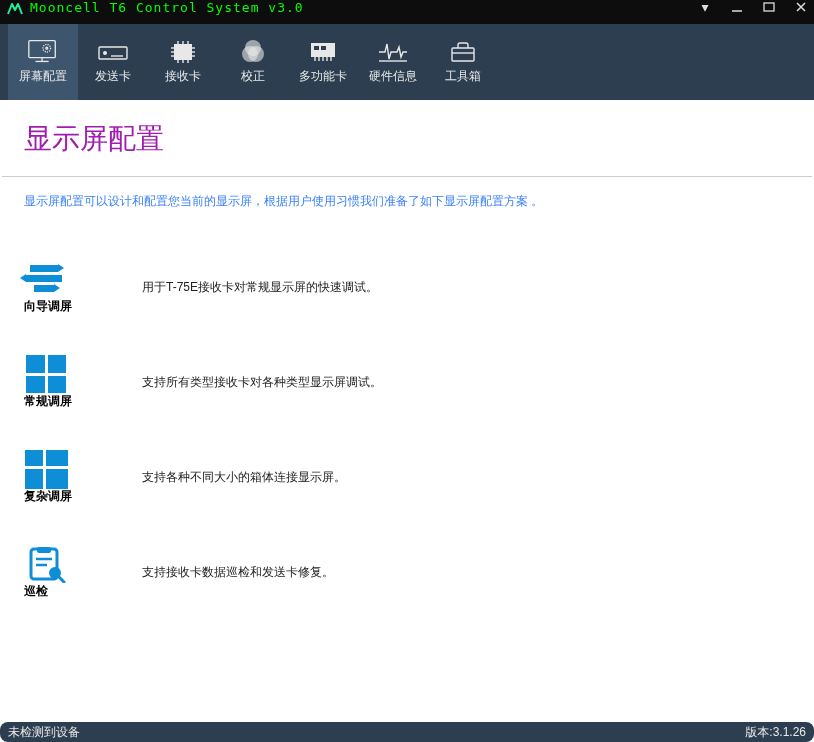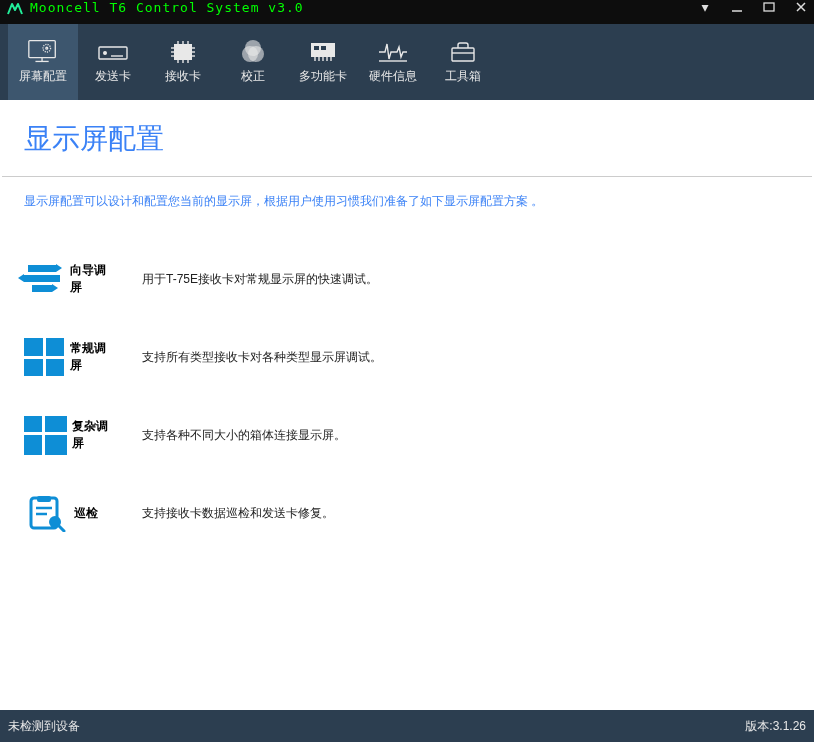--- a/index.html
+++ b/index.html
@@ -15,32 +15,32 @@
 
 .toolbar { height:76px; background:#2c3e50; display:flex; padding-left:8px; }
 .tool { width:70px; display:flex; flex-direction:column; align-items:center; justify-content:center; color:#e8e8e8; font-size:12px; cursor:pointer; gap:3px; }
 .tool.active { background:#3d566e; }
 .tool .ticon { width:34px; height:26px; display:flex; align-items:center; justify-content:center; }
 .tool .ticon svg { stroke:#e8e8e8; fill:none; stroke-width:1.4; }
 .tool .tlabel { color:#e8e8e8; }
 
 
 .main { position:absolute; top:100px; left:2px; right:2px; bottom:20px; background:#fff; }
-.main h1 { font-family:"Microsoft YaHei","SimHei",sans-serif; font-size:28px; font-weight:normal; color:#3b82f6; padding:20px 0 18px 22px; border-bottom:1px solid #ccc; }
+.main h1 { font-family:"Microsoft YaHei","SimHei",sans-serif; font-size:28px; font-weight:normal; color:#a21caf; padding:20px 0 18px 22px; border-bottom:1px solid #ccc; }
 .main .desc { font-size:12px; color:#3b82f6; padding:16px 22px 30px 22px; }
 .options { padding:0 22px; }
 .option { display:flex; align-items:center; margin-top:40px; cursor:pointer; }
 .option:first-child { margin-top:20px; }
-.option .oicon { width:88px; display:flex; flex-direction:row; align-items:center; gap:6px; }
+.option .oicon { width:88px; display:flex; flex-direction:column; gap:0; }
 .option .oicon .img { width:44px; height:38px; display:flex; align-items:center; justify-content:center; }
 .option .oicon .olabel { font-size:12px; font-weight:bold; color:#000; }
 .option .otext { font-size:12px; color:#222; margin-left:30px; }
 
 
-.status { position:absolute; bottom:0; left:0; right:0; height:32px; background:#2c3e50; color:#e8e8e8; font-size:12px; display:flex; align-items:center; padding:0 8px; justify-content:space-between; }
+.status { position:absolute; bottom:0; left:0; right:0; height:20px; background:#2c3e50; color:#e8e8e8; font-size:12px; display:flex; align-items:center; padding:0 8px; justify-content:space-between;border-radius:8px; }
 
 
 .wizard-icon { position:relative; width:40px; height:32px; }
 .wizard-icon .bar { position:absolute; height:7px; background:#0e8ed6; }
 .wizard-icon .b1 { top:2px; left:4px; width:28px; }
 .wizard-icon .b2 { top:12px; left:0; width:36px; }
 .wizard-icon .b3 { top:22px; left:8px; width:20px; }
 .wizard-icon .tri { position:absolute; width:0; height:0; border-style:solid; }
 .wizard-icon .t1 { top:1px; left:32px; border-width:4.5px 0 4.5px 6px; border-color:transparent transparent transparent #0e8ed6; }
 .wizard-icon .t2 { top:11px; left:-6px; border-width:4.5px 6px 4.5px 0; border-color:transparent #0e8ed6 transparent transparent; }

